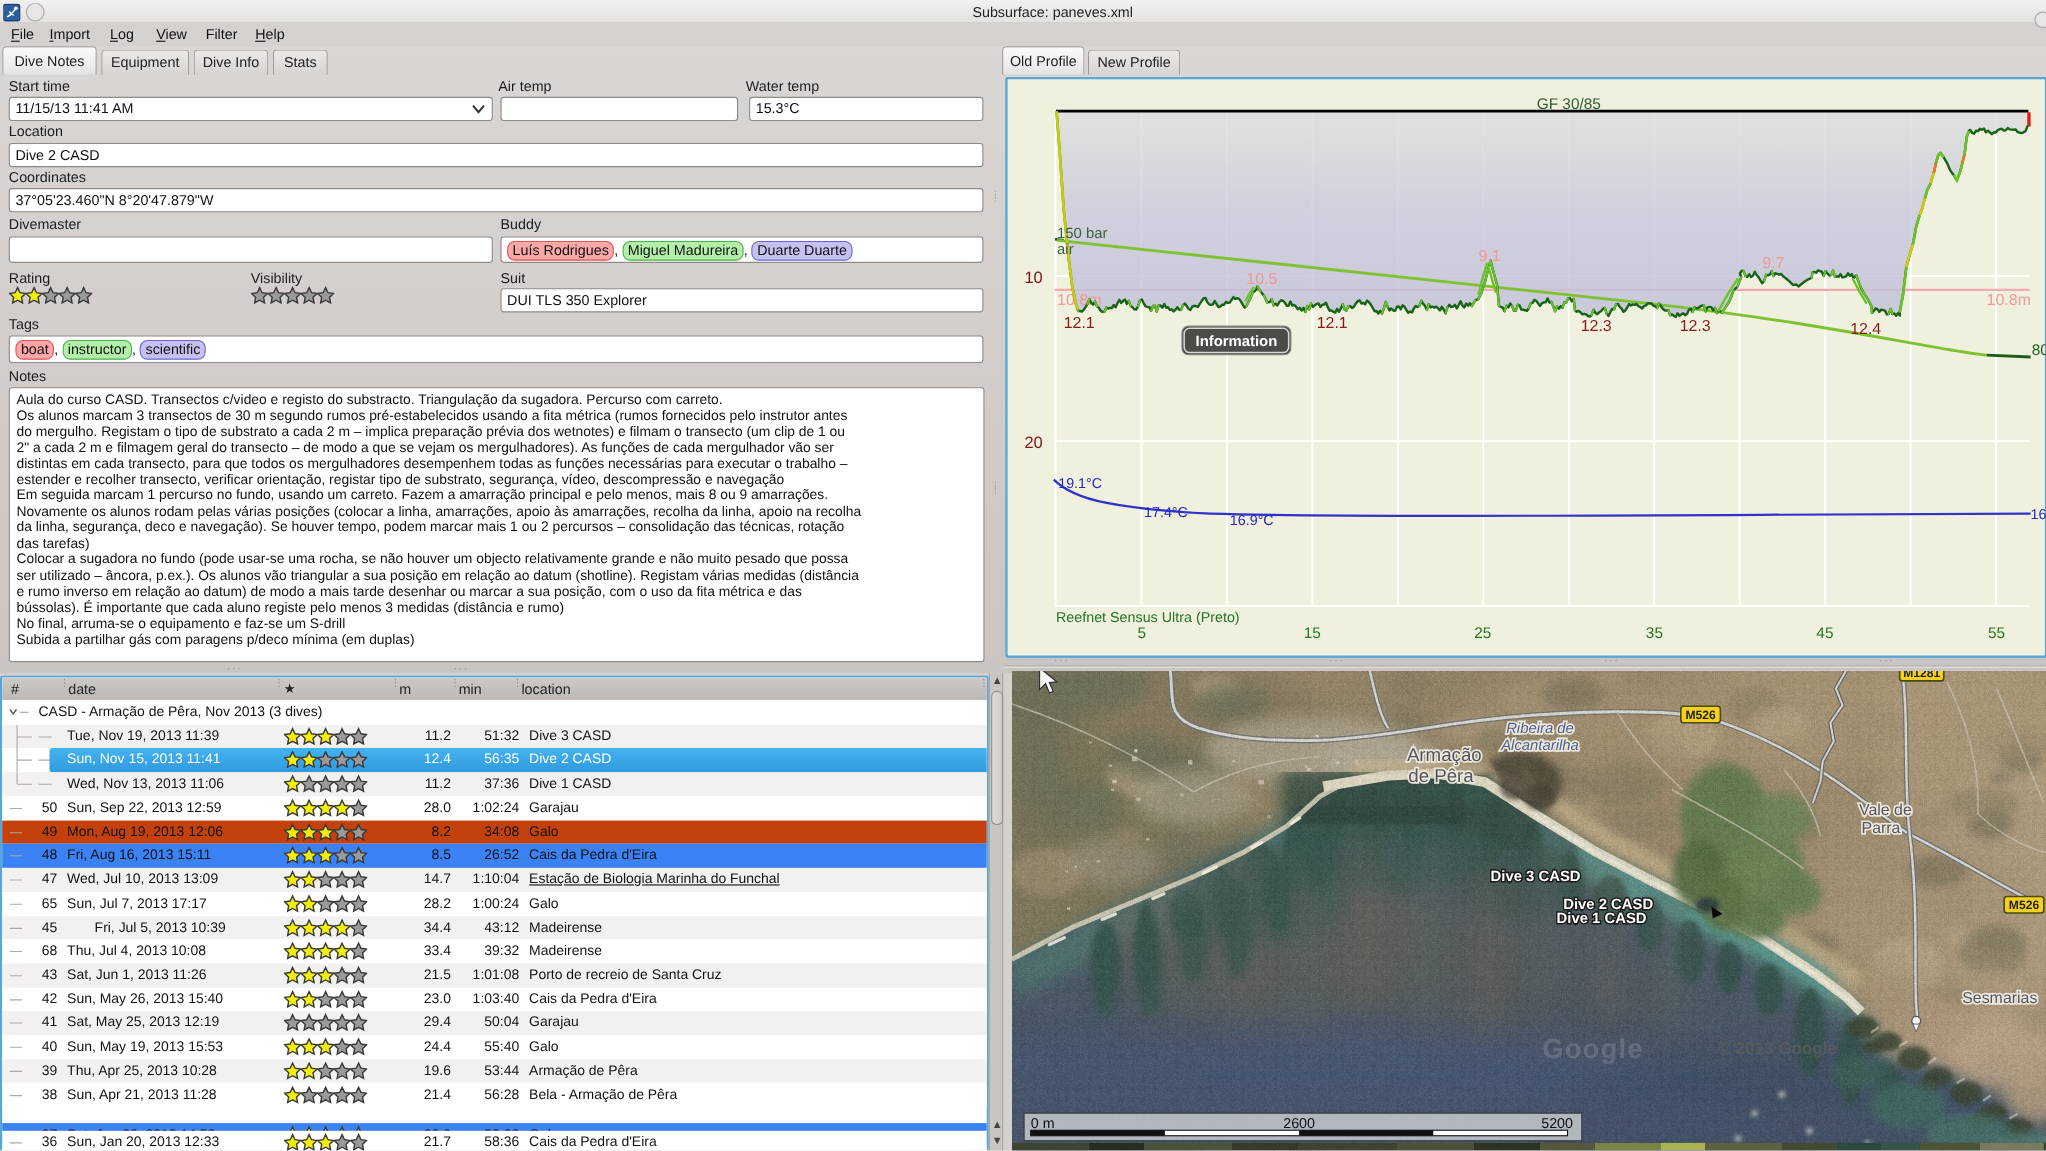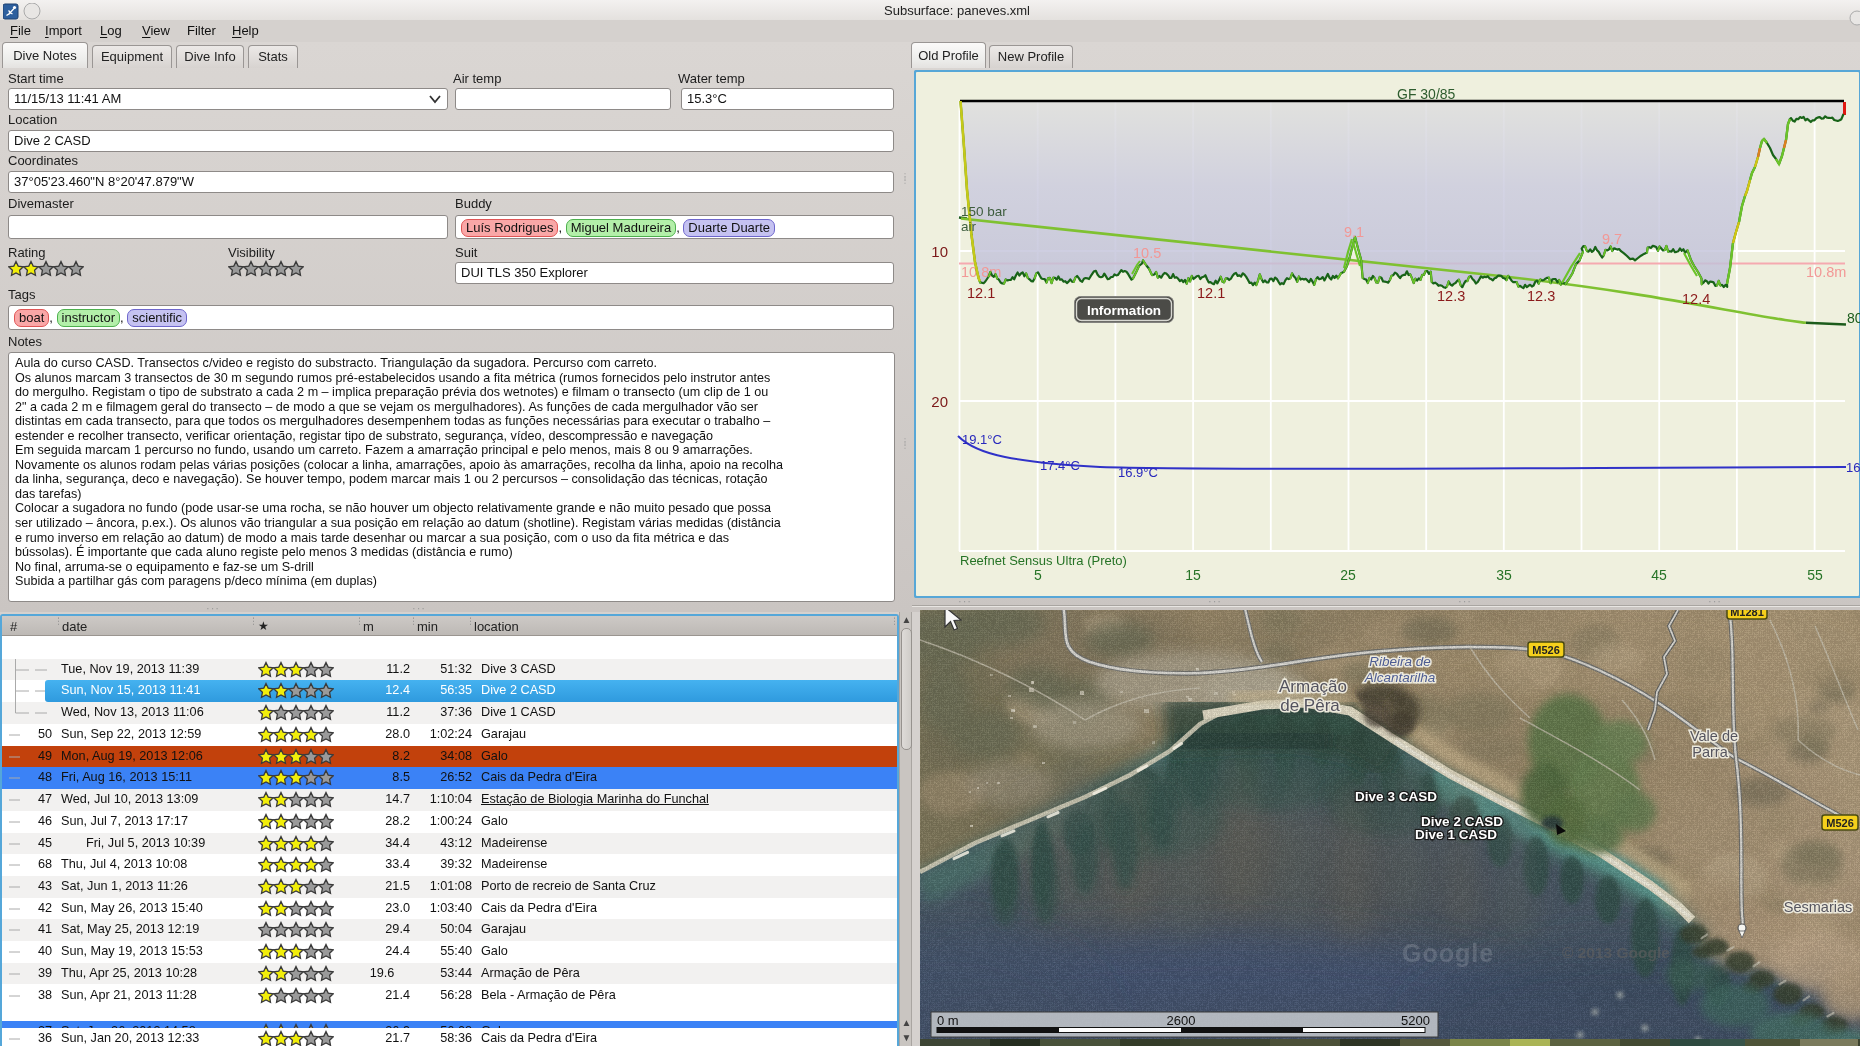--- a/index.html
+++ b/index.html
@@ -154,20 +154,27 @@
  <span class="hsep" style="left:247px">⋮</span>
       <span class="th" style="left:256px;font-size:12px">★</span>
  <span class="hsep" style="left:353px">⋮</span>
       <span class="th" style="left:361px">m</span>
  <span class="hsep" style="left:407px">⋮</span>
       <span class="th" style="left:415px">min</span>
  <span class="hsep" style="left:464px">⋮</span>
       <span class="th" style="left:472px">location</span>
  <span class="hsep" style="left:888px">⋮</span>
 </div>
+<div class="trow" style="top:21px;background:#fff">
+ <svg style="position:absolute;left:6px;top:6px" width="26" height="10">
+        <path d="M1,2 L4,6 L7,2" stroke="#555" stroke-width="1.3" fill="none"></path>
+        <path d="M10,4.5 L18,4.5" stroke="#999" stroke-width="1"></path>
+      </svg>
+ <span class="c" style="left:33px;font-size:12.7px">CASD - Armação de Pêra, Nov 2013 (3 dives)</span>
+</div>
 <div class="trow" style="top:42.7px;background:#f2f1f0">
 <svg style="position:absolute;left:0;top:0" width="56" height="22">
         <path d="M13.5,0 L13.5,22" stroke="#aaa" stroke-width="1"></path>
         <path d="M13.5,11 L27,11" stroke="#aaa" stroke-width="1"></path>
         <path d="M33,11 L45,11" stroke="#aaa" stroke-width="1"></path>
       </svg>
 <span class="c" style="left:59px;">Tue, Nov 19, 2013 11:39</span>
 <span class="c" style="left:256px;top:2px"><svg class="star" width="16" height="17" viewBox="0 0 16 16">
           <use href="#st" fill="#f2ee0a" stroke="#3a3a3a" stroke-width="1.3"></use>
         </svg><svg class="star" width="16" height="17" viewBox="0 0 16 16">
@@ -309,21 +316,21 @@
           <use href="#st" fill="#9a9a9a" stroke="#3a3a3a" stroke-width="1.3"></use>
         </svg></span>
 <span class="c num" style="left:330px;width:78px;">14.7</span>
 <span class="c num" style="left:395px;width:75px;">1:10:04</span>
 <span class="c" style="left:479px;text-decoration:underline;">Estação de Biologia Marinha do Funchal</span>
 </div>
 <div class="trow" style="top:194.8px;background:#ffffff">
 <svg style="position:absolute;left:0;top:0" width="20" height="22">
         <path d="M7,11 L18,11" stroke="#aaa" stroke-width="1"></path>
       </svg>
-<span class="c num" style="left:24px;width:26px">46</span>
+<span class="c num" style="left:24px;width:26px">65</span>
 <span class="c" style="left:59px;">Sun, Jul 7, 2013 17:17</span>
 <span class="c" style="left:256px;top:2px"><svg class="star" width="16" height="17" viewBox="0 0 16 16">
           <use href="#st" fill="#f2ee0a" stroke="#3a3a3a" stroke-width="1.3"></use>
         </svg><svg class="star" width="16" height="17" viewBox="0 0 16 16">
           <use href="#st" fill="#f2ee0a" stroke="#3a3a3a" stroke-width="1.3"></use>
         </svg><svg class="star" width="16" height="17" viewBox="0 0 16 16">
           <use href="#st" fill="#9a9a9a" stroke="#3a3a3a" stroke-width="1.3"></use>
         </svg><svg class="star" width="16" height="17" viewBox="0 0 16 16">
           <use href="#st" fill="#9a9a9a" stroke="#3a3a3a" stroke-width="1.3"></use>
         </svg><svg class="star" width="16" height="17" viewBox="0 0 16 16">
@@ -469,21 +476,21 @@
           <use href="#st" fill="#f2ee0a" stroke="#3a3a3a" stroke-width="1.3"></use>
         </svg><svg class="star" width="16" height="17" viewBox="0 0 16 16">
           <use href="#st" fill="#f2ee0a" stroke="#3a3a3a" stroke-width="1.3"></use>
         </svg><svg class="star" width="16" height="17" viewBox="0 0 16 16">
           <use href="#st" fill="#9a9a9a" stroke="#3a3a3a" stroke-width="1.3"></use>
         </svg><svg class="star" width="16" height="17" viewBox="0 0 16 16">
           <use href="#st" fill="#9a9a9a" stroke="#3a3a3a" stroke-width="1.3"></use>
         </svg><svg class="star" width="16" height="17" viewBox="0 0 16 16">
           <use href="#st" fill="#9a9a9a" stroke="#3a3a3a" stroke-width="1.3"></use>
         </svg></span>
-<span class="c num" style="left:341px;width:78px;text-align:center;">19.6</span>
+<span class="c num" style="left:330px;width:78px;">19.6</span>
 <span class="c num" style="left:395px;width:75px;">53:44</span>
 <span class="c" style="left:479px;">Armação de Pêra</span>
 </div>
 <div class="trow" style="top:368.5px;background:#ffffff">
 <svg style="position:absolute;left:0;top:0" width="20" height="22">
         <path d="M7,11 L18,11" stroke="#aaa" stroke-width="1"></path>
       </svg>
 <span class="c num" style="left:24px;width:26px">38</span>
 <span class="c" style="left:59px;">Sun, Apr 21, 2013 11:28</span>
 <span class="c" style="left:256px;top:2px"><svg class="star" width="16" height="17" viewBox="0 0 16 16">

